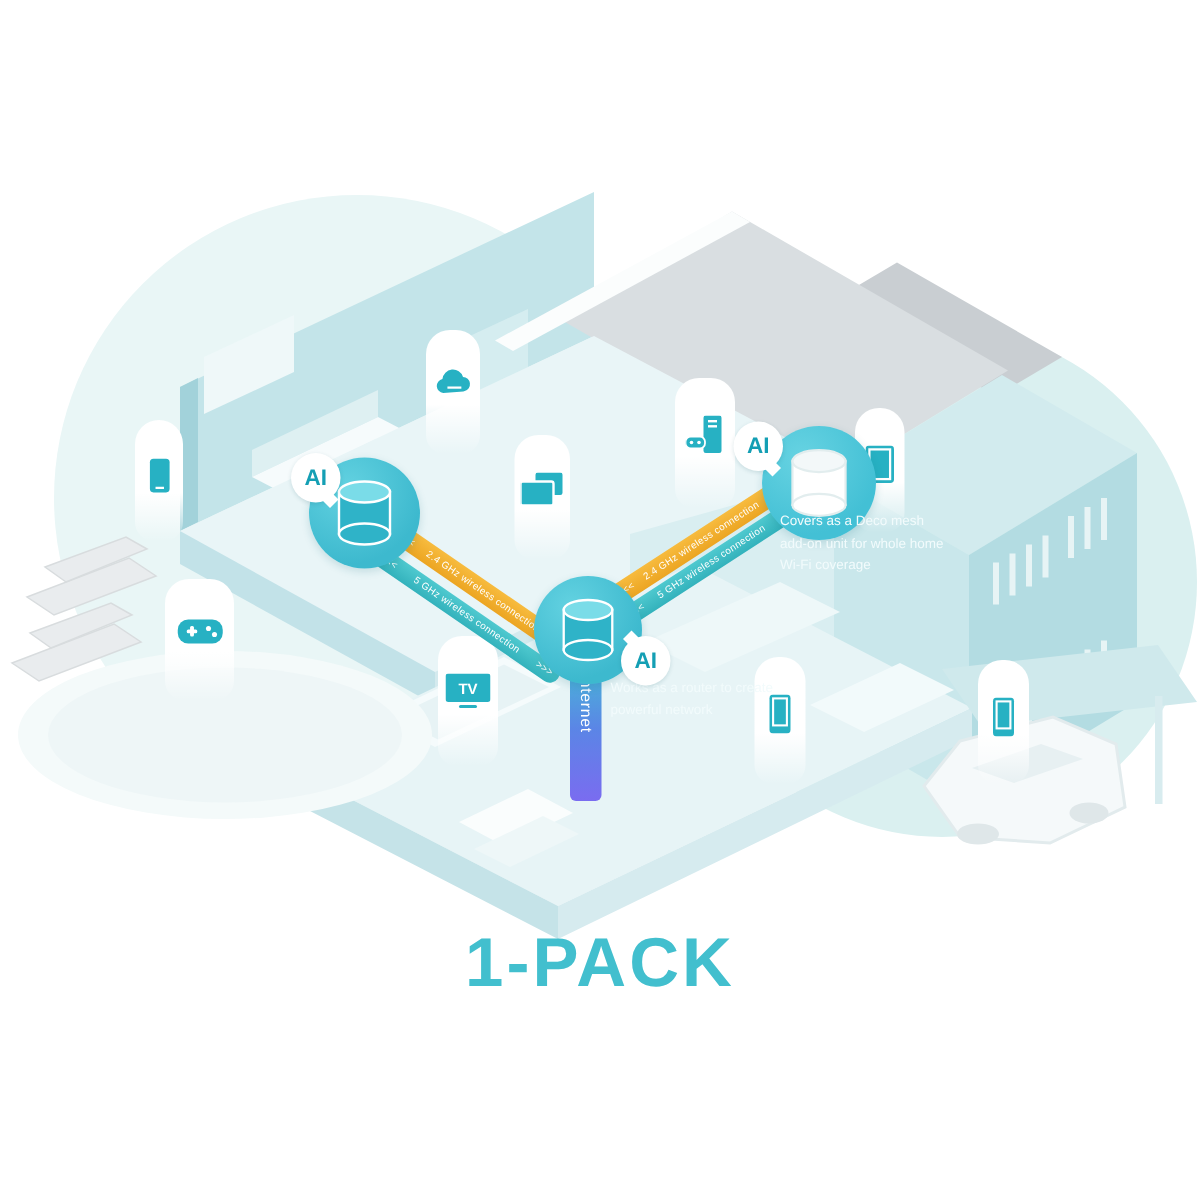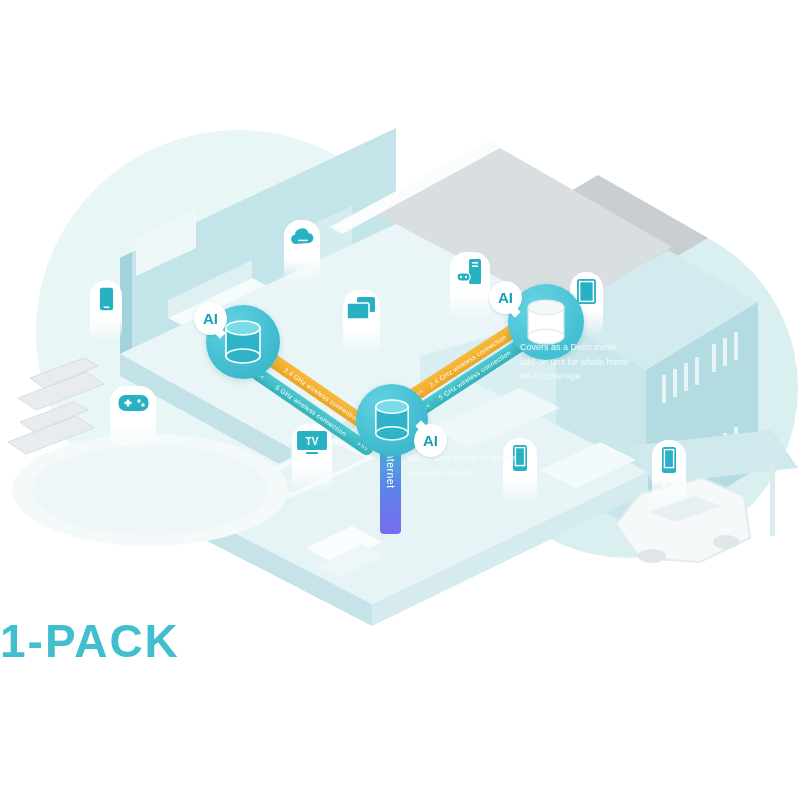--- a/index.html
+++ b/index.html
@@ -2,21 +2,21 @@
 <html><head>
 <meta charset="utf-8">
 <style>
   html,body{margin:0;padding:0;background:#ffffff;}
   .stage{position:relative;width:800px;height:800px;background:#ffffff;overflow:hidden;
          font-family:"Liberation Sans", sans-serif;}
   .stage svg.house{position:absolute;left:0;top:0;}
 
   
   .pin{position:absolute;display:flex;justify-content:center;align-items:flex-start;
-       padding-top:7px;border-radius:16px 16px 13px 13px;
+       padding-top:25px;border-radius:16px 16px 13px 13px;
        background:linear-gradient(180deg,#ffffff 0%,#ffffff 60%,rgba(255,255,255,0) 100%);}
   .pin svg{display:block;}
 
   
   .deco{position:absolute;border-radius:50%;display:flex;align-items:center;justify-content:center;
         box-shadow:0 2px 6px rgba(20,110,125,.18);}
   .deco-teal{background:radial-gradient(circle at 35% 28%,#63d2e1,#3db9ce 70%);}
   .deco-white{background:radial-gradient(circle at 35% 28%,#67d3e2,#43c0d5 70%);}
 
   
@@ -39,21 +39,21 @@
   .internet{position:absolute;left:380px;top:442px;width:21px;height:92px;z-index:2;
             background:linear-gradient(180deg,#47b8d6 0%,#5b85e6 48%,#7a6cf0 100%);
             border-radius:4px;display:flex;align-items:flex-start;justify-content:center;}
   .internet span{writing-mode:vertical-rl;color:#ffffff;font-size:10.5px;margin-top:7px;
             letter-spacing:.5px;}
 
   
   .note{position:absolute;color:#f2fbfc;font-size:9px;line-height:1.62;z-index:5;}
 
   
-  .footer{position:absolute;left:0;top:614px;width:800px;}
+  .footer{position:absolute;left:0;top:614px;width:800px;text-align:center;}
   .footer .title{font-size:46px;font-weight:700;letter-spacing:2px;color:#42bfce;}
   .footer .subtitle{margin-top:15px;font-size:29px;font-weight:400;color:#5cc8d3;}
 </style>
 </head>
 <body>
 
 <div class="stage">
 
   <svg class="house" width="800" height="800" viewBox="0 0 800 800">
 

